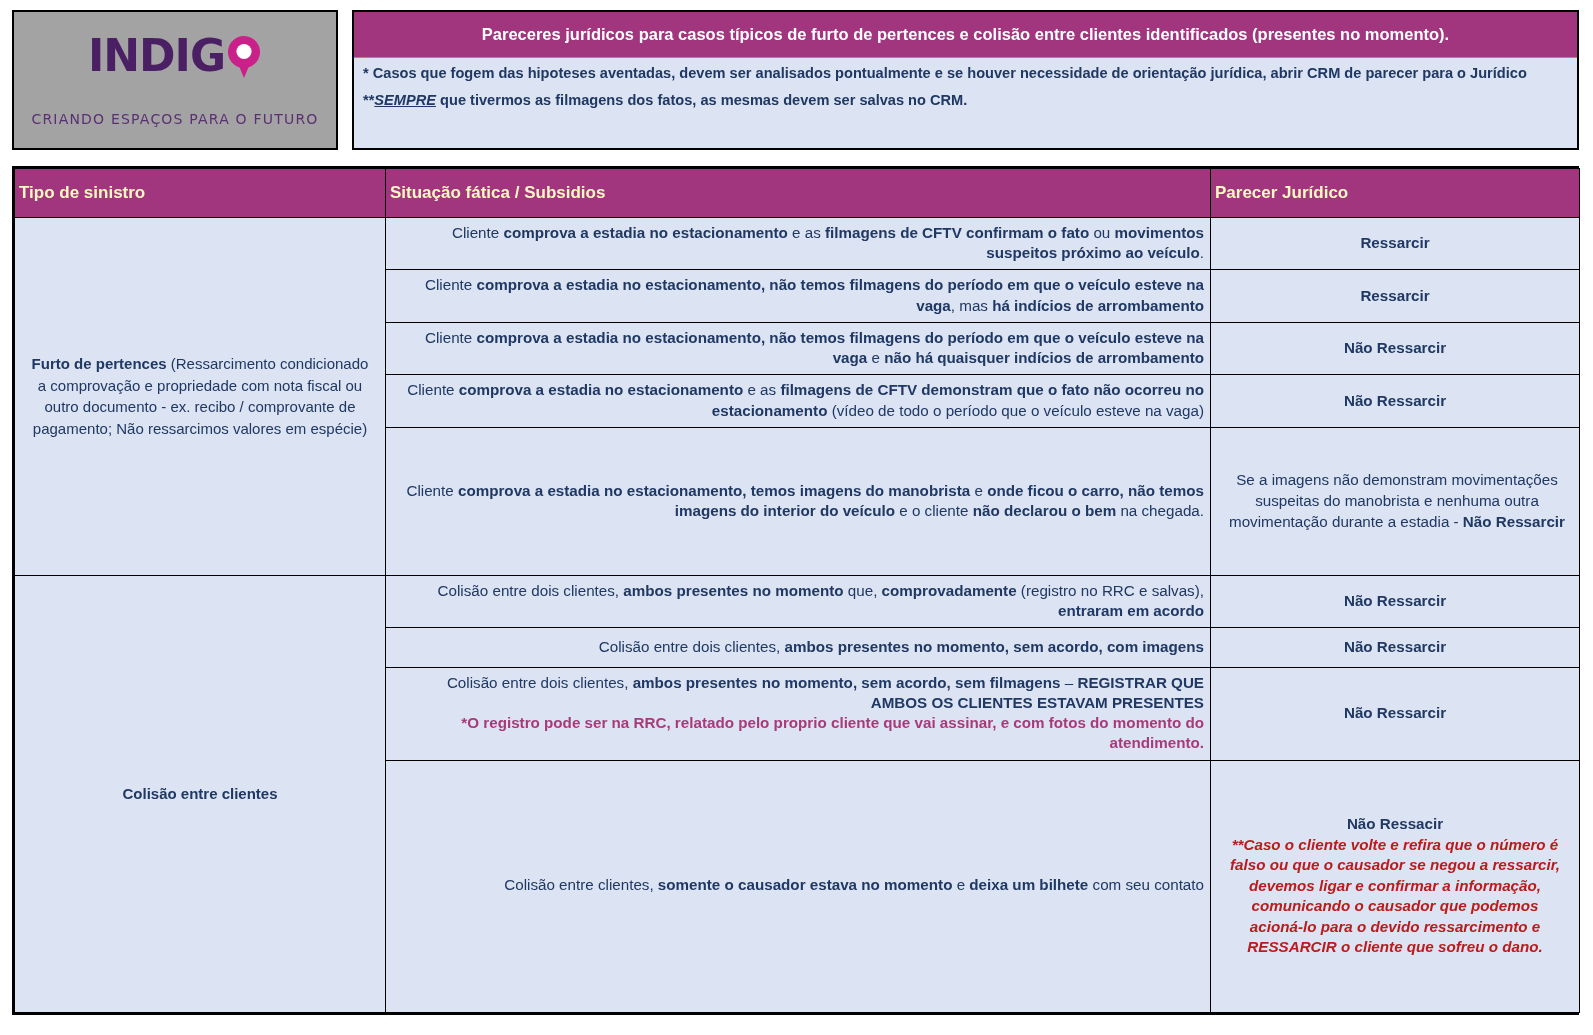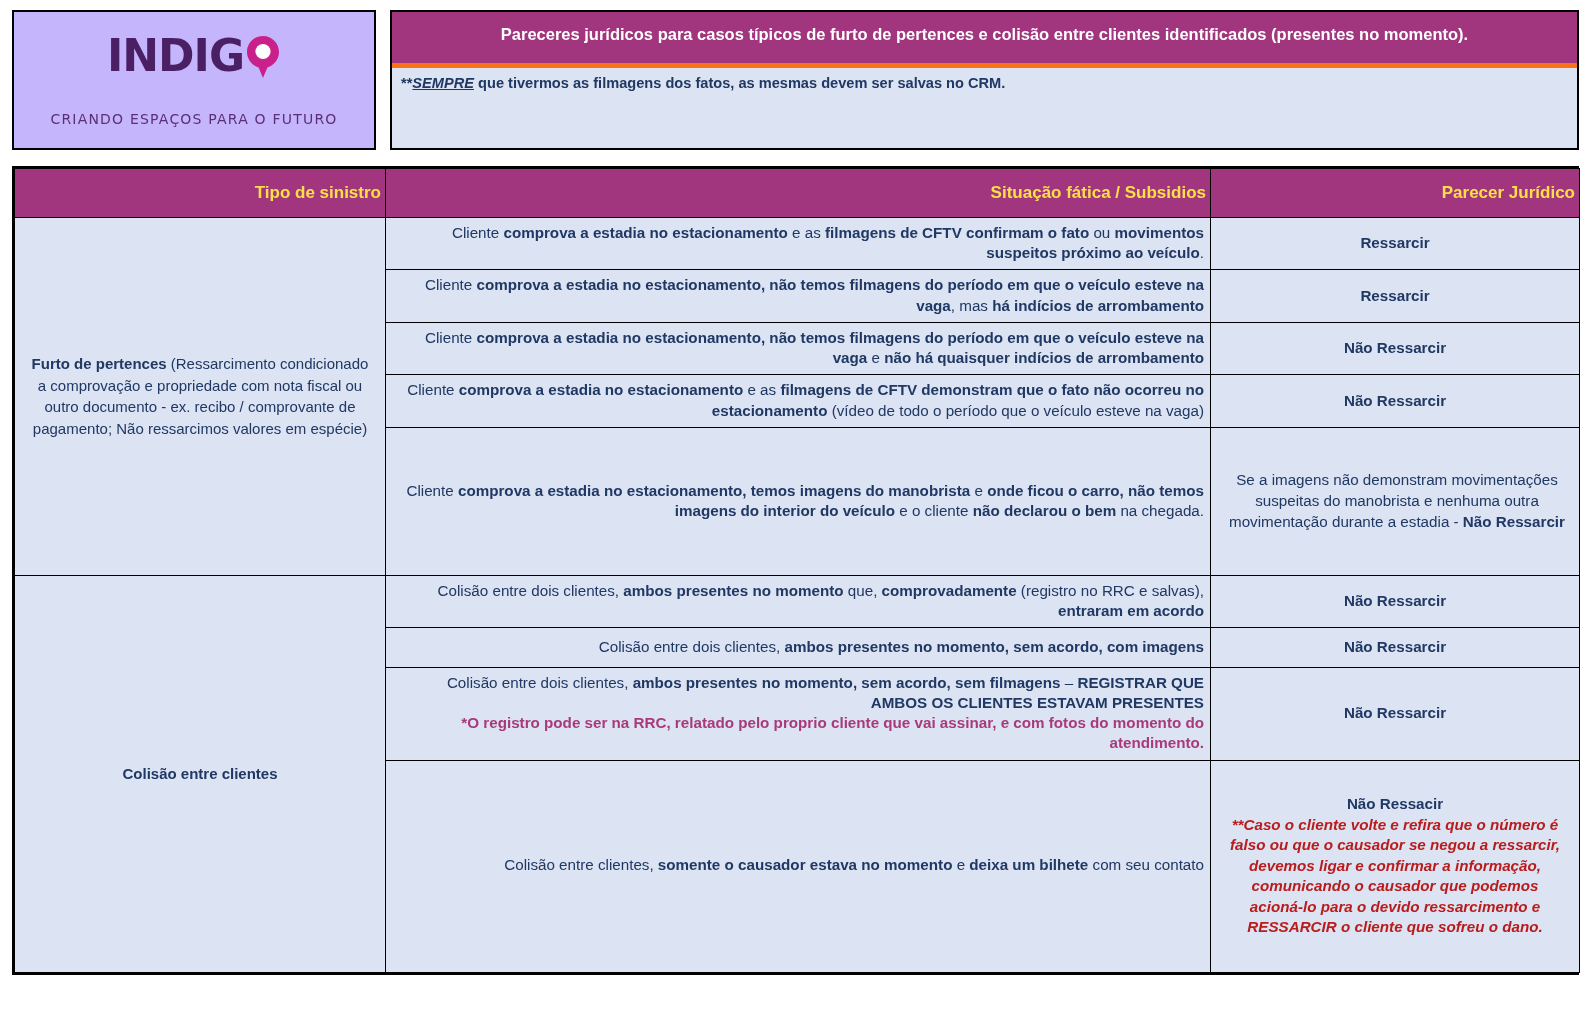--- a/index.html
+++ b/index.html
@@ -24,23 +24,23 @@
 
   
   .top-band {
     display: flex;
     align-items: stretch;
     margin: 10px 14px 0 12px;
     height: 140px;
   }
 
   .logo-box {
-    width: 364px;
+    width: 326px;
     border: 2px solid #000000;
-    background: #c4b5fd;
+    background: #a3a3a3;
     display: flex;
     flex-direction: column;
     align-items: center;
     justify-content: center;
     box-sizing: border-box;
     gap: 20px;
   }
 
   .logo-wordmark {
     display: flex;
@@ -79,23 +79,23 @@
     border: 2px solid #000000;
     box-sizing: border-box;
   }
 
   .banner-title {
     background: #A1357E;
     color: #ffffff;
     font-weight: 700;
     font-size: 16.5px;
     text-align: center;
-    padding: 13px 6px 19px 6px;
+    padding: 13px 6px 13px 6px;
     line-height: 1.15;
-    border-bottom: 5px solid #f97316;
+    border-bottom: 1px solid #f97316;
   }
 
   .banner-notes {
     background: #DCE3F2;
     flex: 1;
     padding: 6px 9px 6px 9px;
     box-sizing: border-box;
   }
   .note-line {
     font-weight: 700;
@@ -126,24 +126,24 @@
   table.matrix col.c3 { width: 369px; }
 
   table.matrix th, table.matrix td {
     border: 1px solid #000000;
     vertical-align: middle;
     box-sizing: border-box;
   }
 
   thead th {
     background: #A1357E;
-    color: #fde047;
+    color: #fef9c3;
     font-weight: 700;
     font-size: 17px;
-    text-align: right;
+    text-align: left;
     padding: 14px 4px;
     border-color: #000000;
   }
 
   td {
     background: #DCE3F2;
     color: #1f3864;
     font-size: 15.2px;
     line-height: 1.33;
   }
@@ -194,20 +194,21 @@
             <circle cx="18" cy="17.5" r="7.6" fill="#ffffff"></circle>
           </svg>
         </span>
       </div>
       <div class="logo-tagline">CRIANDO ESPAÇOS PARA O FUTURO</div>
     </div>
 
     <div class="banner-col">
       <div class="banner-title">Pareceres jurídicos para casos típicos de furto de pertences e colisão entre clientes identificados (presentes no momento).</div>
       <div class="banner-notes">
+        <p class="note-line">* Casos que fogem das hipoteses aventadas, devem ser analisados pontualmente e se houver necessidade de orientação jurídica, abrir CRM de parecer para o Jurídico</p>
         <p class="note-line">
           <span>**</span><span class="note-em">SEMPRE</span><span> que tivermos as filmagens dos fatos, as mesmas devem ser salvas no CRM.</span>
         </p>
       </div>
     </div>
   </div>
 
   <div class="table-wrap">
     <table class="matrix">
       <colgroup>
@@ -282,21 +283,21 @@
         </tr>
 
         <tr>
           <td class="sit">
             <span>Colisão entre dois clientes, </span><b>ambos presentes no momento, sem acordo, sem filmagens</b><span> – </span><b>REGISTRAR QUE AMBOS OS CLIENTES ESTAVAM PRESENTES</b><br><span class="pink">*O registro pode ser na RRC, relatado pelo proprio cliente que vai assinar, e com fotos do momento do atendimento.</span>
           </td>
           <td class="op">Não Ressarcir</td>
         </tr>
 
         <tr>
-          <td class="sit" style="height:212px;">
+          <td class="sit" style="height:252px;">
             <span>Colisão entre clientes, </span><b>somente o causador estava no momento</b><span> e </span><b>deixa um bilhete</b><span> com seu contato</span>
           </td>
           <td class="op">
             <span class="blk">Não Ressacir</span><br><span class="pink-i">**Caso o cliente volte e refira que o número é falso ou que o causador se negou a ressarcir, devemos ligar e confirmar a informação, comunicando o causador que podemos acioná-lo para o devido ressarcimento e RESSARCIR o cliente que sofreu o dano.</span>
           </td>
         </tr>
 
       </tbody>
     </table>
   </div>

